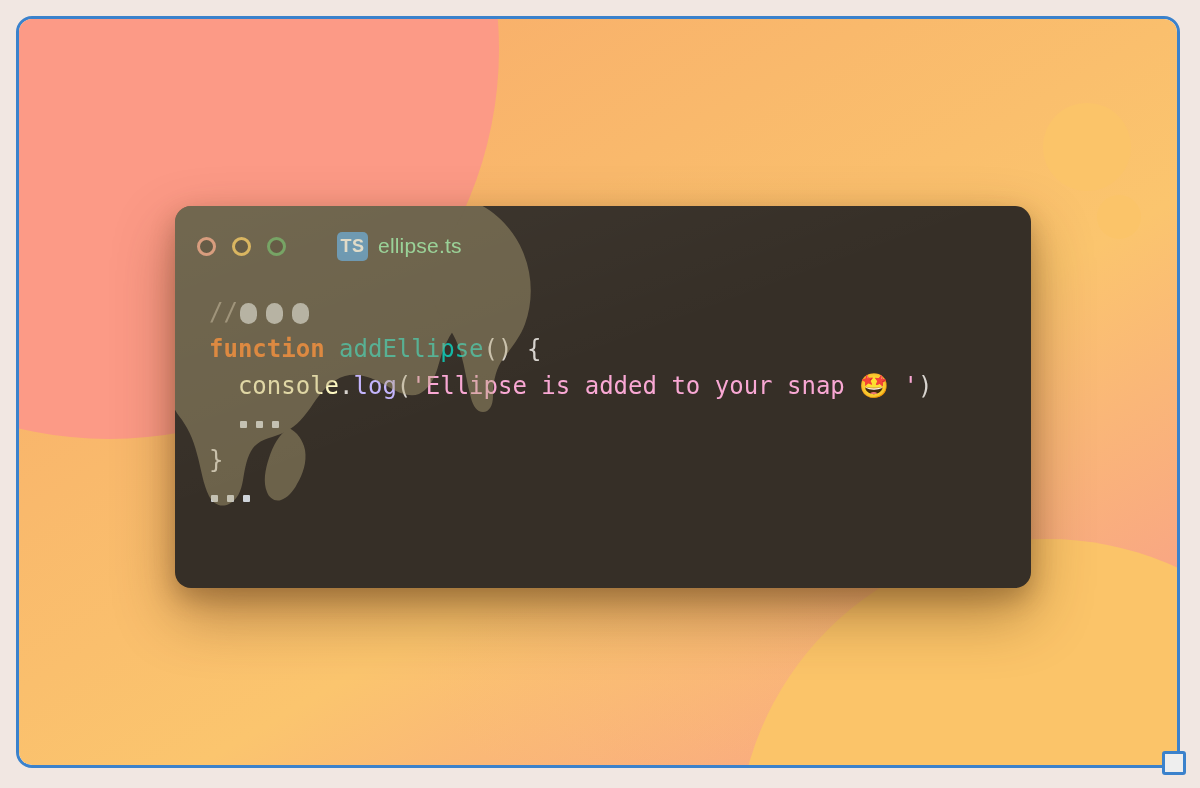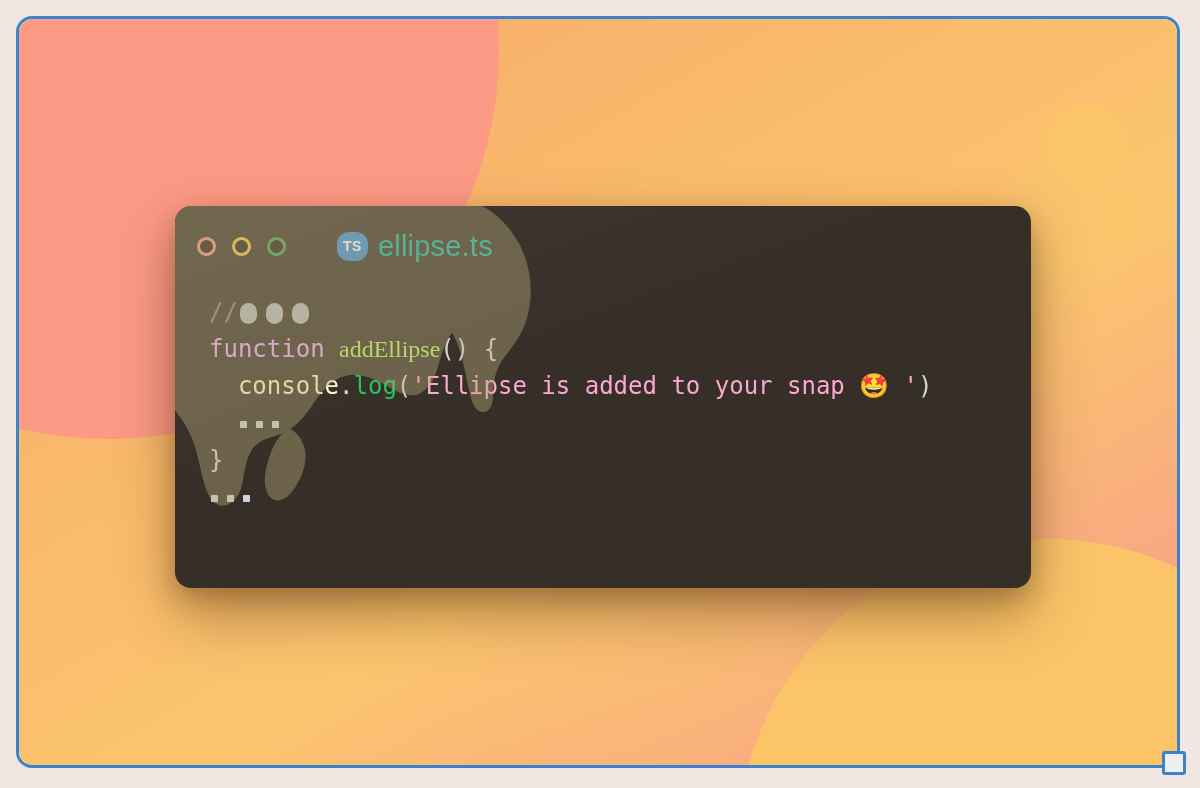--- a/index.html
+++ b/index.html
@@ -157,56 +157,56 @@
     gap: 10px;
     margin-left: 51px;
     position: relative;
   }
 
   #ts-badge {
     position: relative;
     width: 31px;
     height: 29px;
     background: #3b8fd9;
-    border-radius: 12px;
+    border-radius: 5px;
     display: flex;
     align-items: center;
     justify-content: center;
     color: #ffffff;
-    font-size: 14px;
+    font-size: 18px;
     font-weight: bold;
     letter-spacing: .5px;
     font-family: "Liberation Sans", sans-serif;
   }
 
   #file-name {
-    color: #14b8a6;
-    font-size: 29px;
+    color: #86efac;
+    font-size: 21px;
     font-family: "Liberation Sans", sans-serif;
     letter-spacing: .2px;
   }
 
   
   #code-body {
     position: relative;
     padding: 8px 0 0 34px;
     font-family: "DejaVu Sans Mono", "Liberation Mono", monospace;
     font-size: 24px;
     line-height: 37px;
     white-space: pre;
   }
 
   .code-line { height: 37px; }
 
   .tok-comment  { color: #8f857a; }
-  .tok-keyword  { color: #f0abfc; }
-  .tok-fn       { color: #bef264; font-family: Liberation Serif, serif; }
+  .tok-keyword  { color: #f97316; font-weight: bold; }
+  .tok-fn       { color: #14b8a6; }
   .tok-punct    { color: #d8d4cf; }
   .tok-plain    { color: #fef9c3; }
-  .tok-prop     { color: #22c55e; }
+  .tok-prop     { color: #c4b5fd; }
   .tok-string   { color: #f9a8d4; }
   .tok-emoji    { font-family: "DejaVu Sans", sans-serif; }
 
   .ellipsis-dots {
     display: inline-flex;
     gap: 9px;
     vertical-align: middle;
     margin-left: 2px;
   }
   .ellipsis-dots i {

